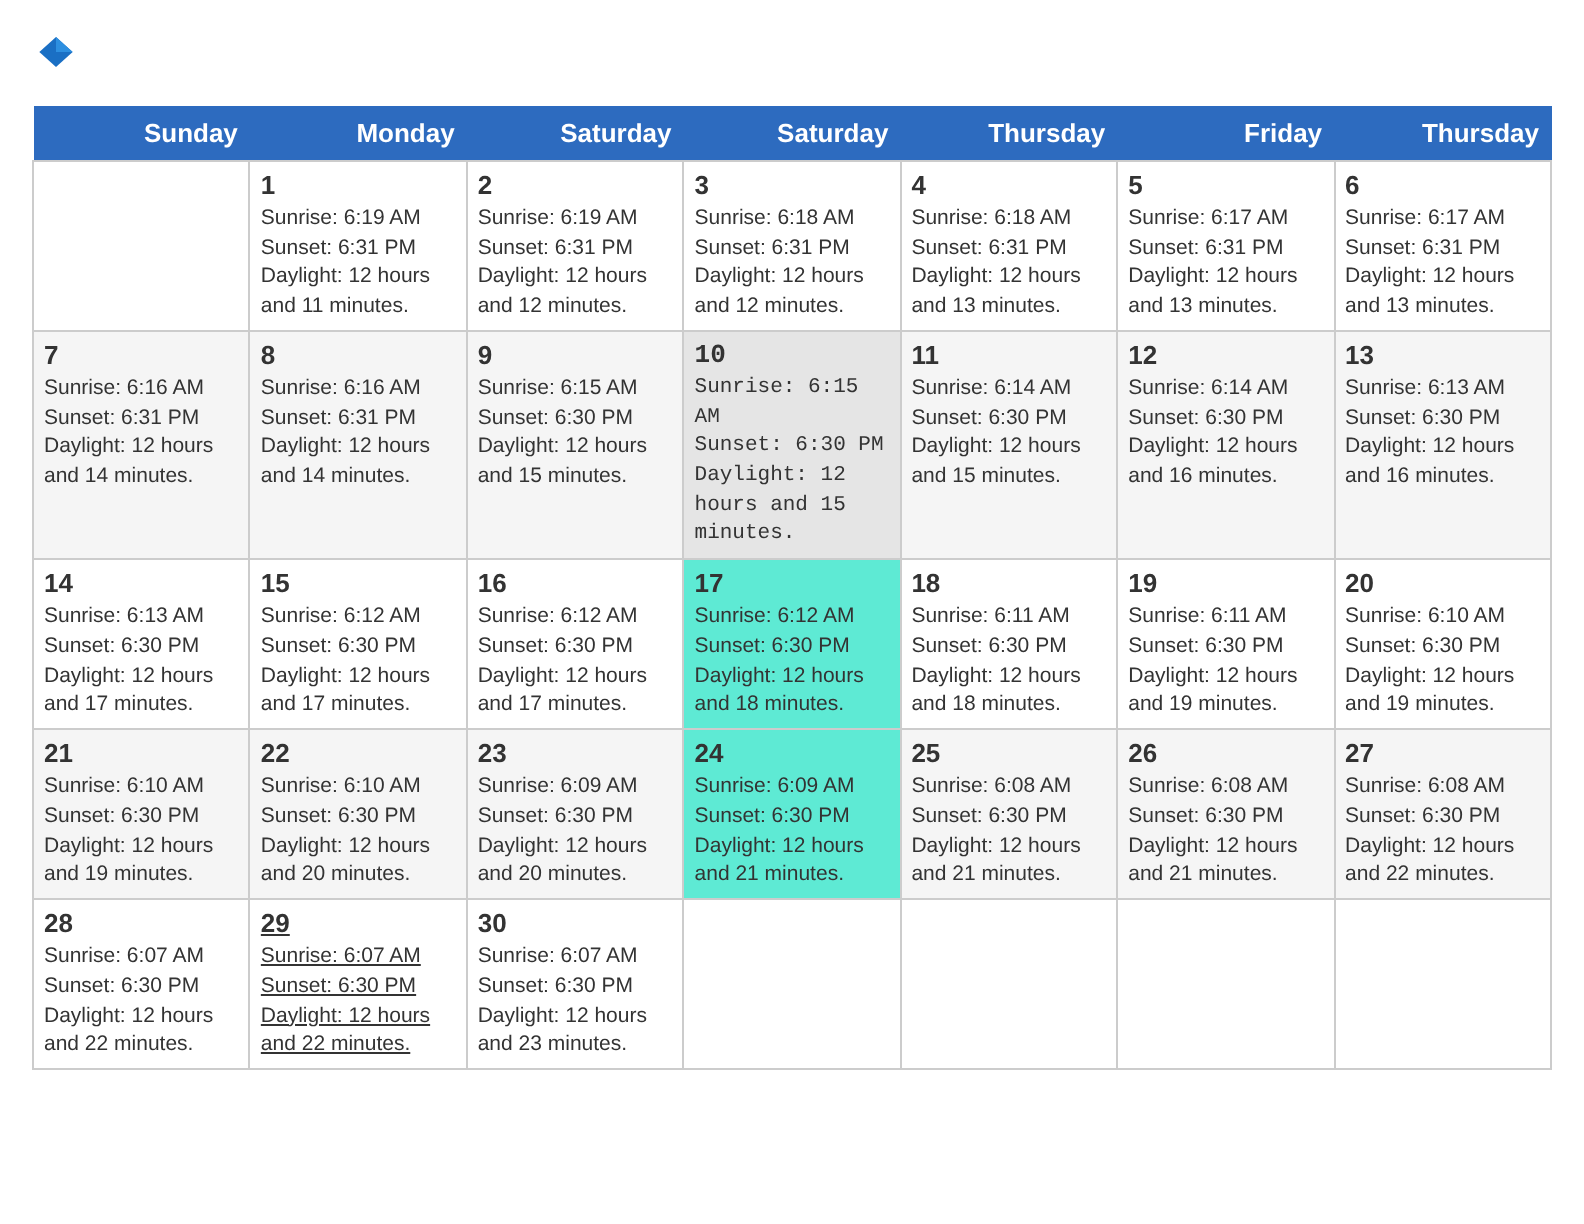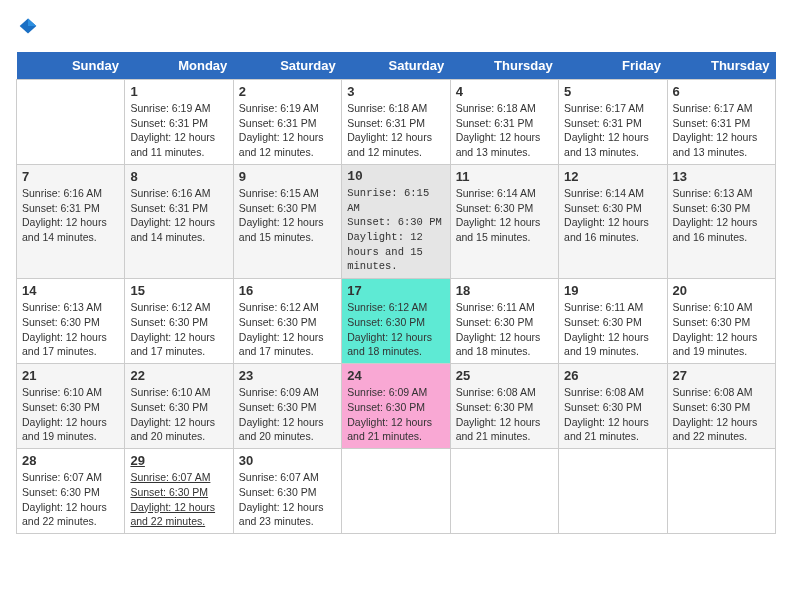--- a/index.html
+++ b/index.html
@@ -222,21 +222,21 @@
           <div class="day-info">Sunrise: 6:10 AM<br>Sunset: 6:30 PM<br>Daylight: 12 hours and 19 minutes.</div>
         </td>
         <td style="background-color: rgb(245, 245, 245);">
           <span class="day-number">22</span>
           <div class="day-info">Sunrise: 6:10 AM<br>Sunset: 6:30 PM<br>Daylight: 12 hours and 20 minutes.</div>
         </td>
         <td style="background-color: rgb(245, 245, 245); margin-left: 31px;">
           <span class="day-number">23</span>
           <div class="day-info">Sunrise: 6:09 AM<br>Sunset: 6:30 PM<br>Daylight: 12 hours and 20 minutes.</div>
         </td>
-        <td style="background-color: #f9a8d4;">
+        <td style="background-color: #5eead4;">
           <span class="day-number">24</span>
           <div class="day-info">Sunrise: 6:09 AM<br>Sunset: 6:30 PM<br>Daylight: 12 hours and 21 minutes.</div>
         </td>
         <td style="background-color: rgb(245, 245, 245);">
           <span class="day-number">25</span>
           <div class="day-info">Sunrise: 6:08 AM<br>Sunset: 6:30 PM<br>Daylight: 12 hours and 21 minutes.</div>
         </td>
         <td style="background-color: rgb(245, 245, 245);">
           <span class="day-number">26</span>
           <div class="day-info">Sunrise: 6:08 AM<br>Sunset: 6:30 PM<br>Daylight: 12 hours and 21 minutes.</div>

